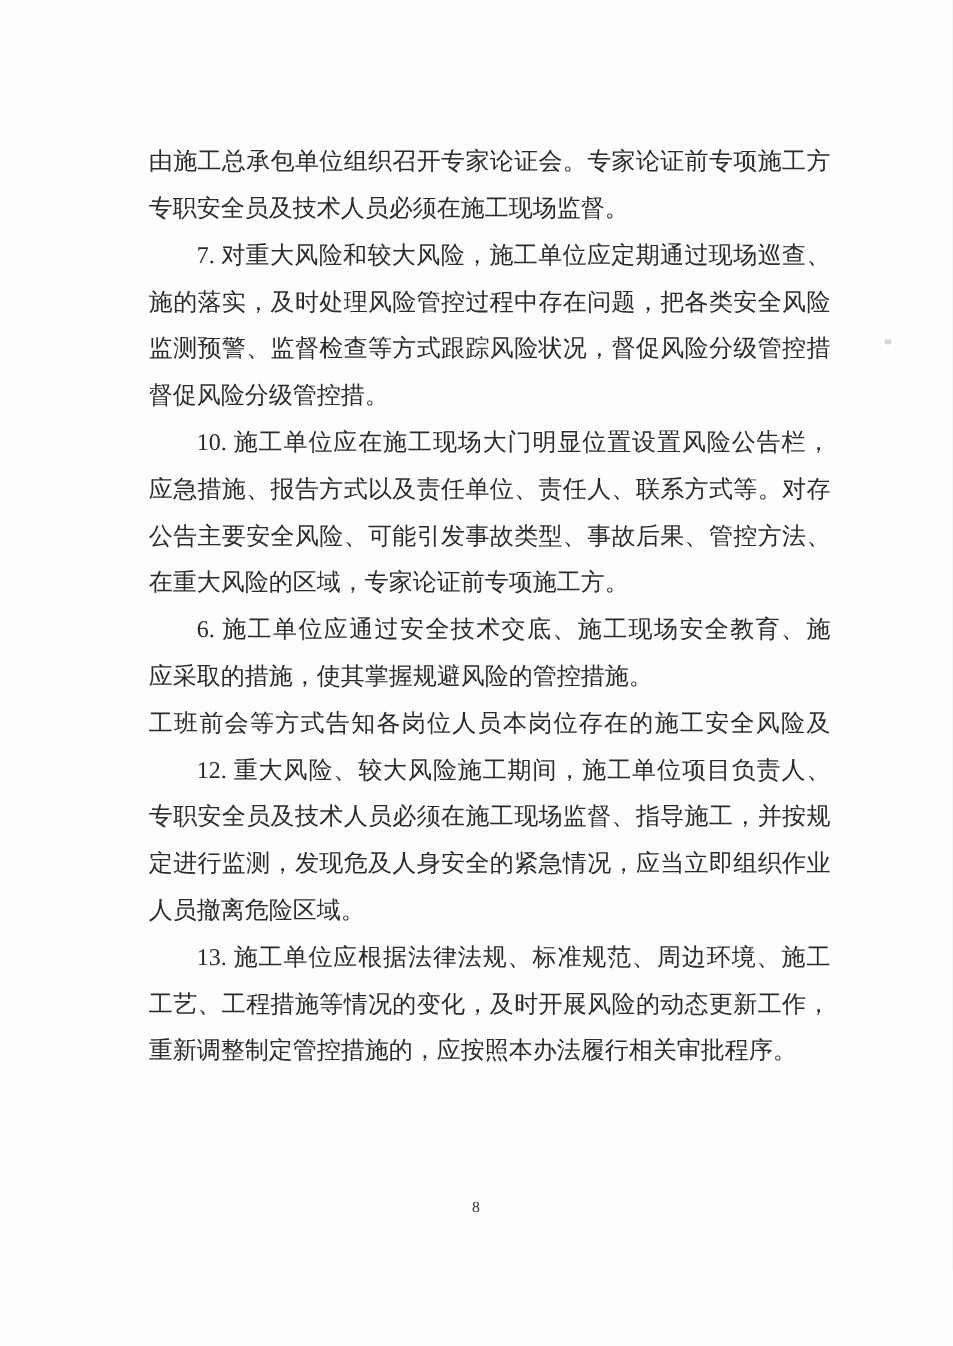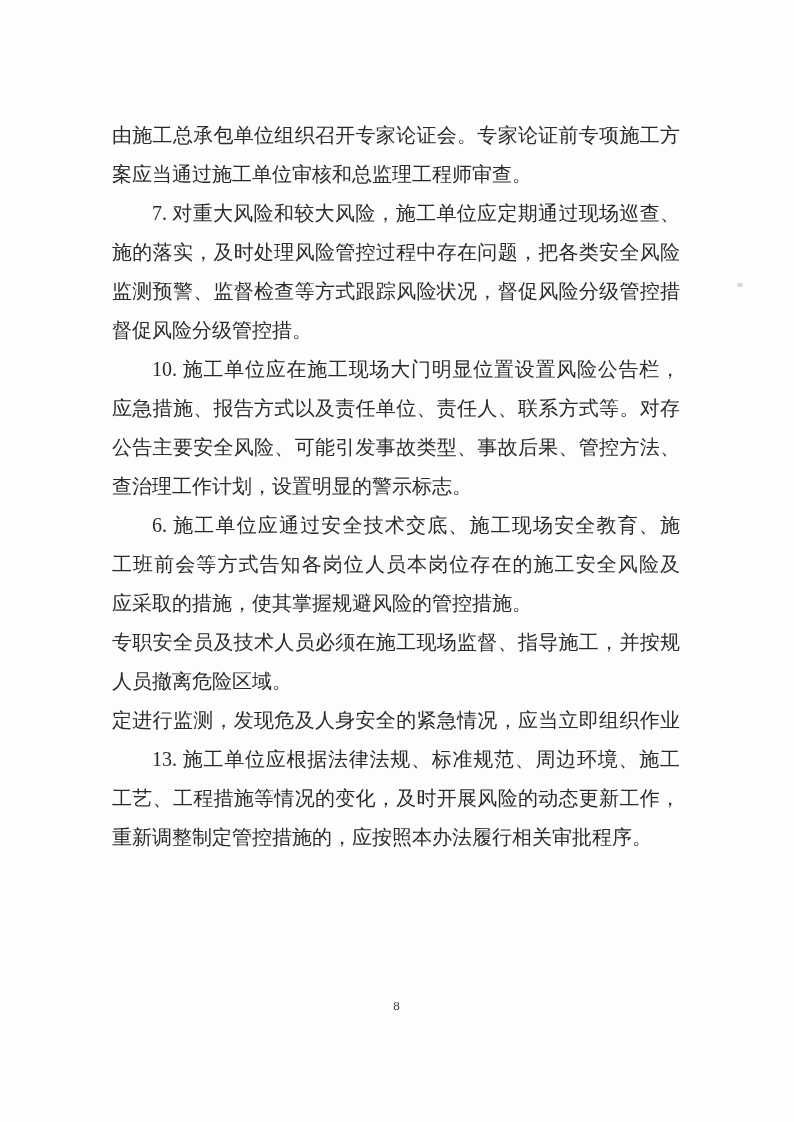--- a/index.html
+++ b/index.html
@@ -12,21 +12,21 @@
     width: 794px;
     height: 1122px;
     margin: 0 auto;
     background: var(--paper, #fdfdfc);
     color: var(--ink, #2b2b2b);
     font-family: "Liberation Serif", "DejaVu Serif", serif;
     overflow: hidden;
   }
   .content {
     position: absolute;
-    left: 112px;
+    left: 124px;
     top: 116px;
     width: 568px;
     font-family: Liberation Serif, serif;
   }
   .paragraph {
     margin: 0;
     padding: 0;
   }
   .line {
     height: 39px;
@@ -64,43 +64,44 @@
     border-radius: 2px;
   }
 </style>
 </head>
 <body>
 
 <div class="page">
   <div class="content">
       <div class="paragraph">
         <div class="line fill">由施工总承包单位组织召开专家论证会。专家论证前专项施工方</div>
-        <div class="line">案应当通过施工单位审核和总监理工程师审查。</div>
+        <div class="line">专职安全员及技术人员必须在施工现场监督。</div>
       </div>
       <div class="paragraph">
         <div class="line indent fill">7. 对重大风险和较大风险，施工单位应定期通过现场巡查、</div>
         <div class="line fill">施的落实，及时处理风险管控过程中存在问题，把各类安全风险</div>
         <div class="line fill">监测预警、监督检查等方式跟踪风险状况，督促风险分级管控措</div>
         <div class="line">督促风险分级管控措。</div>
       </div>
       <div class="paragraph">
         <div class="line indent fill">10. 施工单位应在施工现场大门明显位置设置风险公告栏，</div>
         <div class="line fill">应急措施、报告方式以及责任单位、责任人、联系方式等。对存</div>
         <div class="line fill">公告主要安全风险、可能引发事故类型、事故后果、管控方法、</div>
-        <div class="line">查治理工作计划，设置明显的警示标志。</div>
+        <div class="line">在重大风险的区域，专家论证前专项施工方。</div>
       </div>
       <div class="paragraph">
         <div class="line indent fill">6. 施工单位应通过安全技术交底、施工现场安全教育、施</div>
+        <div class="line">应采取的措施，使其掌握规避风险的管控措施。</div>
         <div class="line fill">工班前会等方式告知各岗位人员本岗位存在的施工安全风险及</div>
-        <div class="line">应采取的措施，使其掌握规避风险的管控措施。</div>
       </div>
       <div class="paragraph">
+        <div class="line indent fill">12. 重大风险、较大风险施工期间，施工单位项目负责人、</div>
         <div class="line fill">专职安全员及技术人员必须在施工现场监督、指导施工，并按规</div>
+        <div class="line fill">定进行监测，发现危及人身安全的紧急情况，应当立即组织作业</div>
         <div class="line">人员撤离危险区域。</div>
-        <div class="line fill">定进行监测，发现危及人身安全的紧急情况，应当立即组织作业</div>
       </div>
       <div class="paragraph">
         <div class="line indent fill">13. 施工单位应根据法律法规、标准规范、周边环境、施工</div>
         <div class="line fill">工艺、工程措施等情况的变化，及时开展风险的动态更新工作，</div>
         <div class="line">重新调整制定管控措施的，应按照本办法履行相关审批程序。</div>
       </div>
     </div>
   <div class="scan-speck"></div>
   <div class="page-number">8</div>
 </div>

